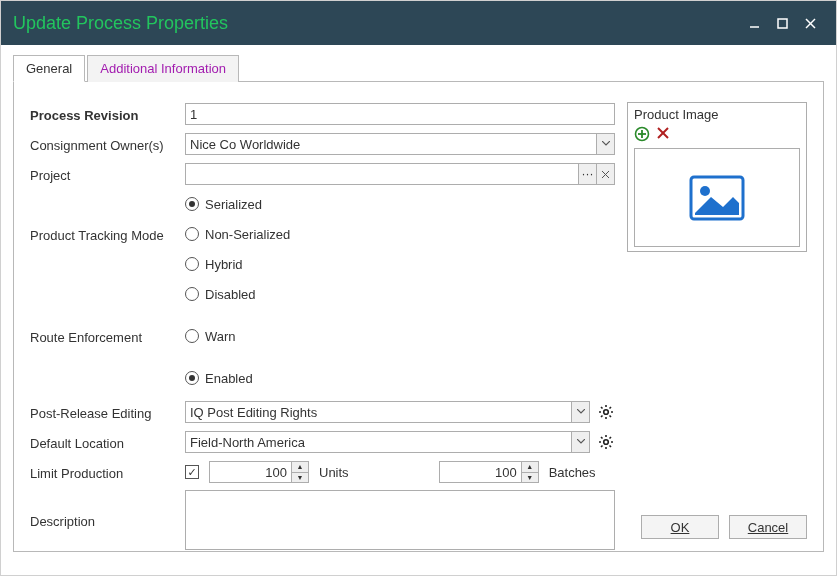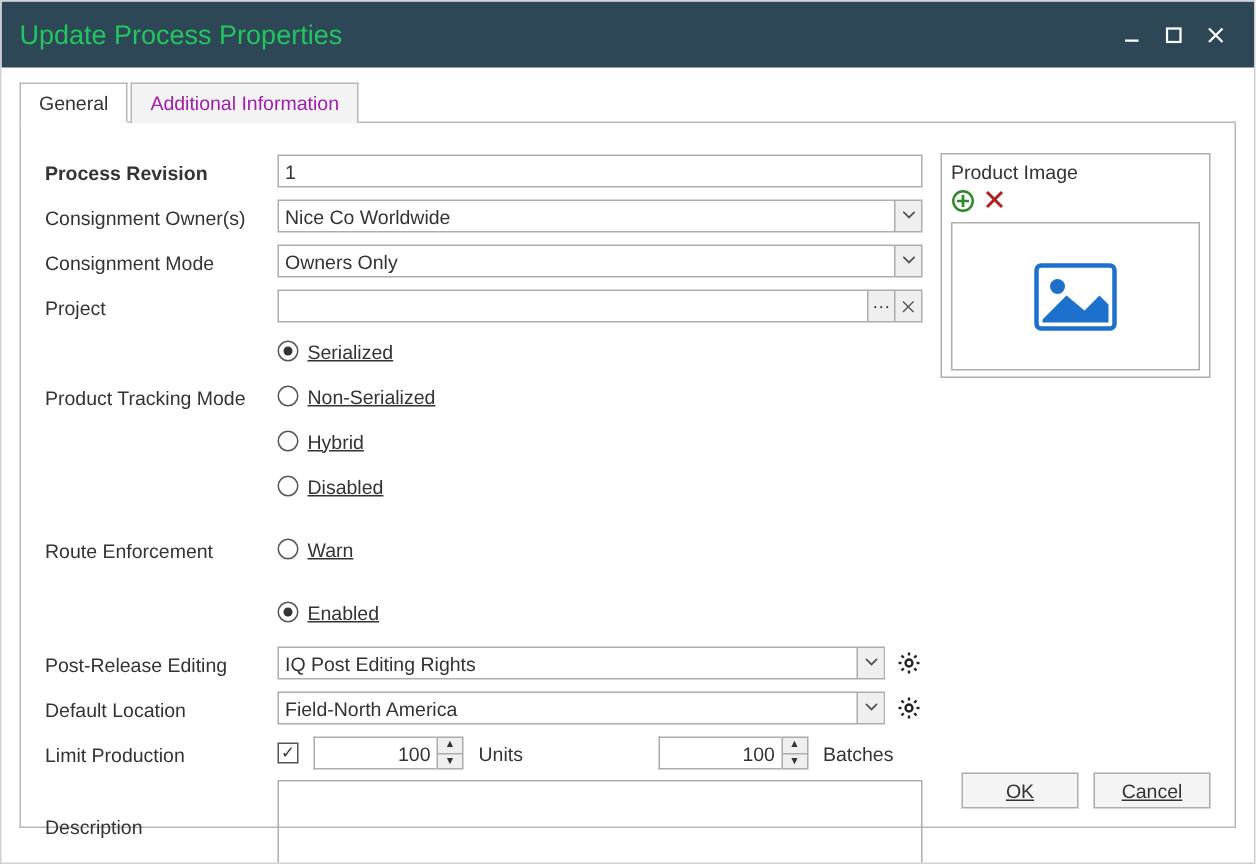--- a/index.html
+++ b/index.html
@@ -111,21 +111,21 @@
     display:flex; align-items:center; position:relative;
   }
   .proj-btns {
     position:absolute; right:0; top:0; bottom:0; display:flex;
   }
   .proj-btns > div {
     width:18px; border-left:1px solid var(--scroll);
     display:flex; align-items:center; justify-content:center;
     background:#efefef; font-size:12px;
   }
-  .radio-row { display:flex; align-items:center; height:24px; gap:6px;text-decoration:underline; }
+  .radio-row { display:flex; align-items:center; height:24px; gap:6px; }
   .radio-dot {
     width:14px; height:14px; border:1px solid #555; border-radius:50%;
     display:flex; align-items:center; justify-content:center;
   }
   .radio-dot.checked::after{
     content:""; width:6px; height:6px; background:#333; border-radius:50%;
   }
   .gear-btn {
     width:20px; height:20px; display:flex; align-items:center; justify-content:center;
     color:#333;
@@ -228,33 +228,20 @@
           <span>Nice Co Worldwide</span>
           <div class="drop-btn">
             <svg width="8" height="6">
                 <polyline points="0,0 4,4 8,0" fill="none" stroke="#555" stroke-width="1.2"></polyline>
               </svg>
           </div>
         </div>
       </div>
     </div>
 
-    <div class="form-row tall">
-      <div class="label-cell">Consignment Mode</div>
-      <div class="field-cell">
-        <div class="combo">
-          <span>Owners Only</span>
-          <div class="drop-btn">
-            <svg width="8" height="6">
-                <polyline points="0,0 4,4 8,0" fill="none" stroke="#555" stroke-width="1.2"></polyline>
-              </svg>
-          </div>
-        </div>
-      </div>
-    </div>
 
     <div class="form-row tall">
       <div class="label-cell">Project</div>
       <div class="field-cell">
         <div class="proj-field">
           <span style="padding:0 4px;"></span>
           <div class="proj-btns">
             <div>···</div>
             <div>
               <svg width="9" height="9">

